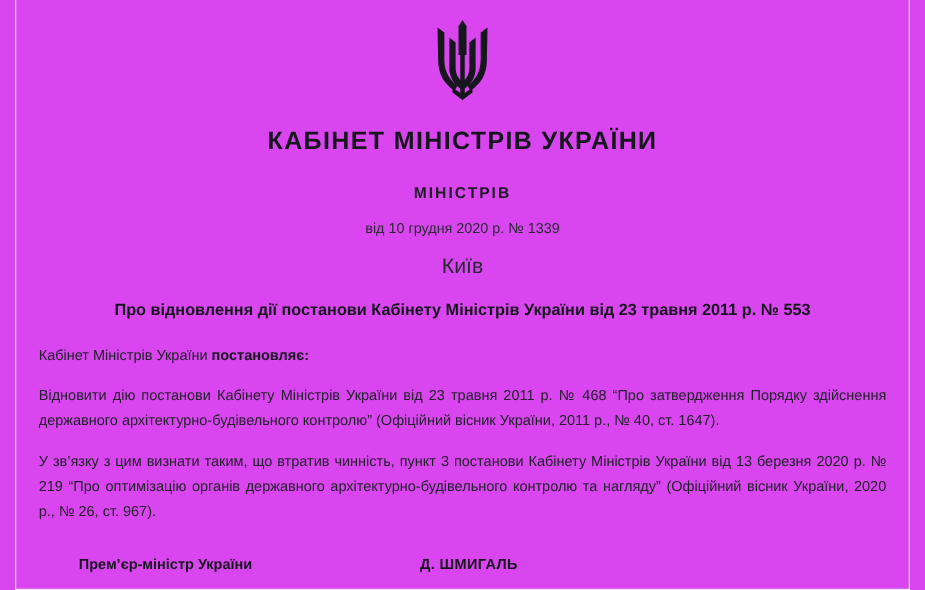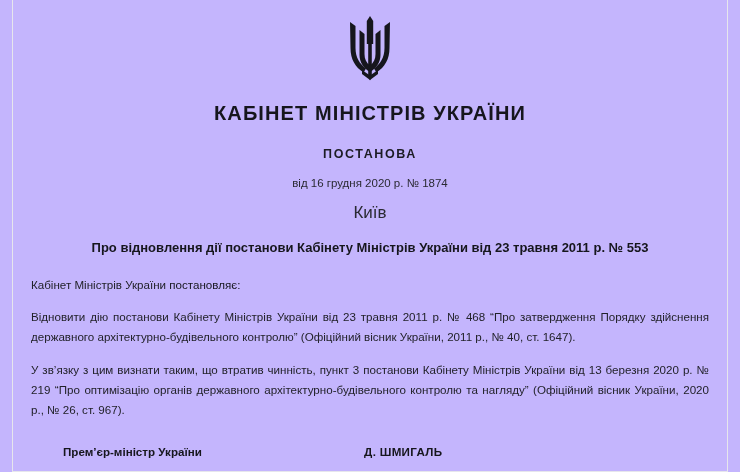--- a/index.html
+++ b/index.html
@@ -11,21 +11,21 @@
     height: 472px;
     background: #ffffff;
     font-family: "Liberation Sans", sans-serif;
     color: #1a1a2e;
     overflow: hidden;
   }
   .page {
     position: relative;
     width: 740px;
     height: 472px;
-    background: #c4b5fd;
+    background: #d946ef;
     box-sizing: border-box;
     padding: 0;
   }
   .page-border-left,
   .page-border-right {
     position: absolute;
     top: 0;
     bottom: 0;
     width: 1px;
     background: #e6e6ec;
@@ -110,31 +110,30 @@
     color: #22222a;
     text-align: justify;
   }
   .body-text p {
     margin: 0 0 13px 0;
   }
   .body-text p.indent {
     text-indent: 0;
   }
   .body-text b {
-    font-weight: normal;
+    font-weight: bold;
     color: #16161d;
   }
 
   .signature {
     display: flex;
     margin-top: 25px;
     font-size: 11.6px;
     font-weight: bold;
     color: #16161d;
-    gap: 28px;
   }
   .sign-role {
     width: 45%;
     padding-left: 32px;
     box-sizing: border-box;
   }
   .sign-name {
     letter-spacing: 0.3px;
     text-align: right;
   }
@@ -159,23 +158,23 @@
             <path d="M46 8 L40.5 12 L40.5 34 C40.5 44 36 50 30 54.5 L32.4 58.5 C41 53 45.5 45 45.5 34 Z"></path>
             <path d="M15.5 16 L20.5 20 L20.5 40 C20.5 45 22.2 48.5 26 51.5 C29.8 48.5 31.5 45 31.5 40 L31.5 20 L36.5 16 L36.5 41 C36.5 48 32.5 54 26 58 C19.5 54 15.5 48 15.5 41 Z"></path>
             <path d="M18 56 L26 61.5 L34 56 L34 60 L26 66 L18 60 Z"></path>
           </g>
         </svg>
       </span>
     </div>
 
     <div class="doc-title">КАБІНЕТ МІНІСТРІВ УКРАЇНИ</div>
 
-    <div class="doc-type">ПОСТАНОВА</div>
+    <div class="doc-type">МІНІСТРІВ</div>
 
-    <div class="doc-date">від 16 грудня 2020 р. № 1874</div>
+    <div class="doc-date">від 10 грудня 2020 р. № 1339</div>
 
     <div class="doc-city">Київ</div>
 
     <div class="doc-subject">Про відновлення дії постанови Кабінету Міністрів України від 23 травня 2011 р. № 553</div>
 
     <div class="body-text">
       <p><span>Кабінет Міністрів України </span><b>постановляє:</b></p>
       <p class="indent">Відновити дію постанови Кабінету Міністрів України від 23 травня 2011 р. № 468 “Про затвердження Порядку здійснення державного архітектурно-будівельного контролю” (Офіційний вісник України, 2011 р., № 40, ст. 1647).</p>
       <p class="indent">У зв’язку з цим визнати таким, що втратив чинність, пункт 3 постанови Кабінету Міністрів України від 13 березня 2020 р. № 219 “Про оптимізацію органів державного архітектурно-будівельного контролю та нагляду” (Офіційний вісник України, 2020 р., № 26, ст. 967).</p>
     </div>

